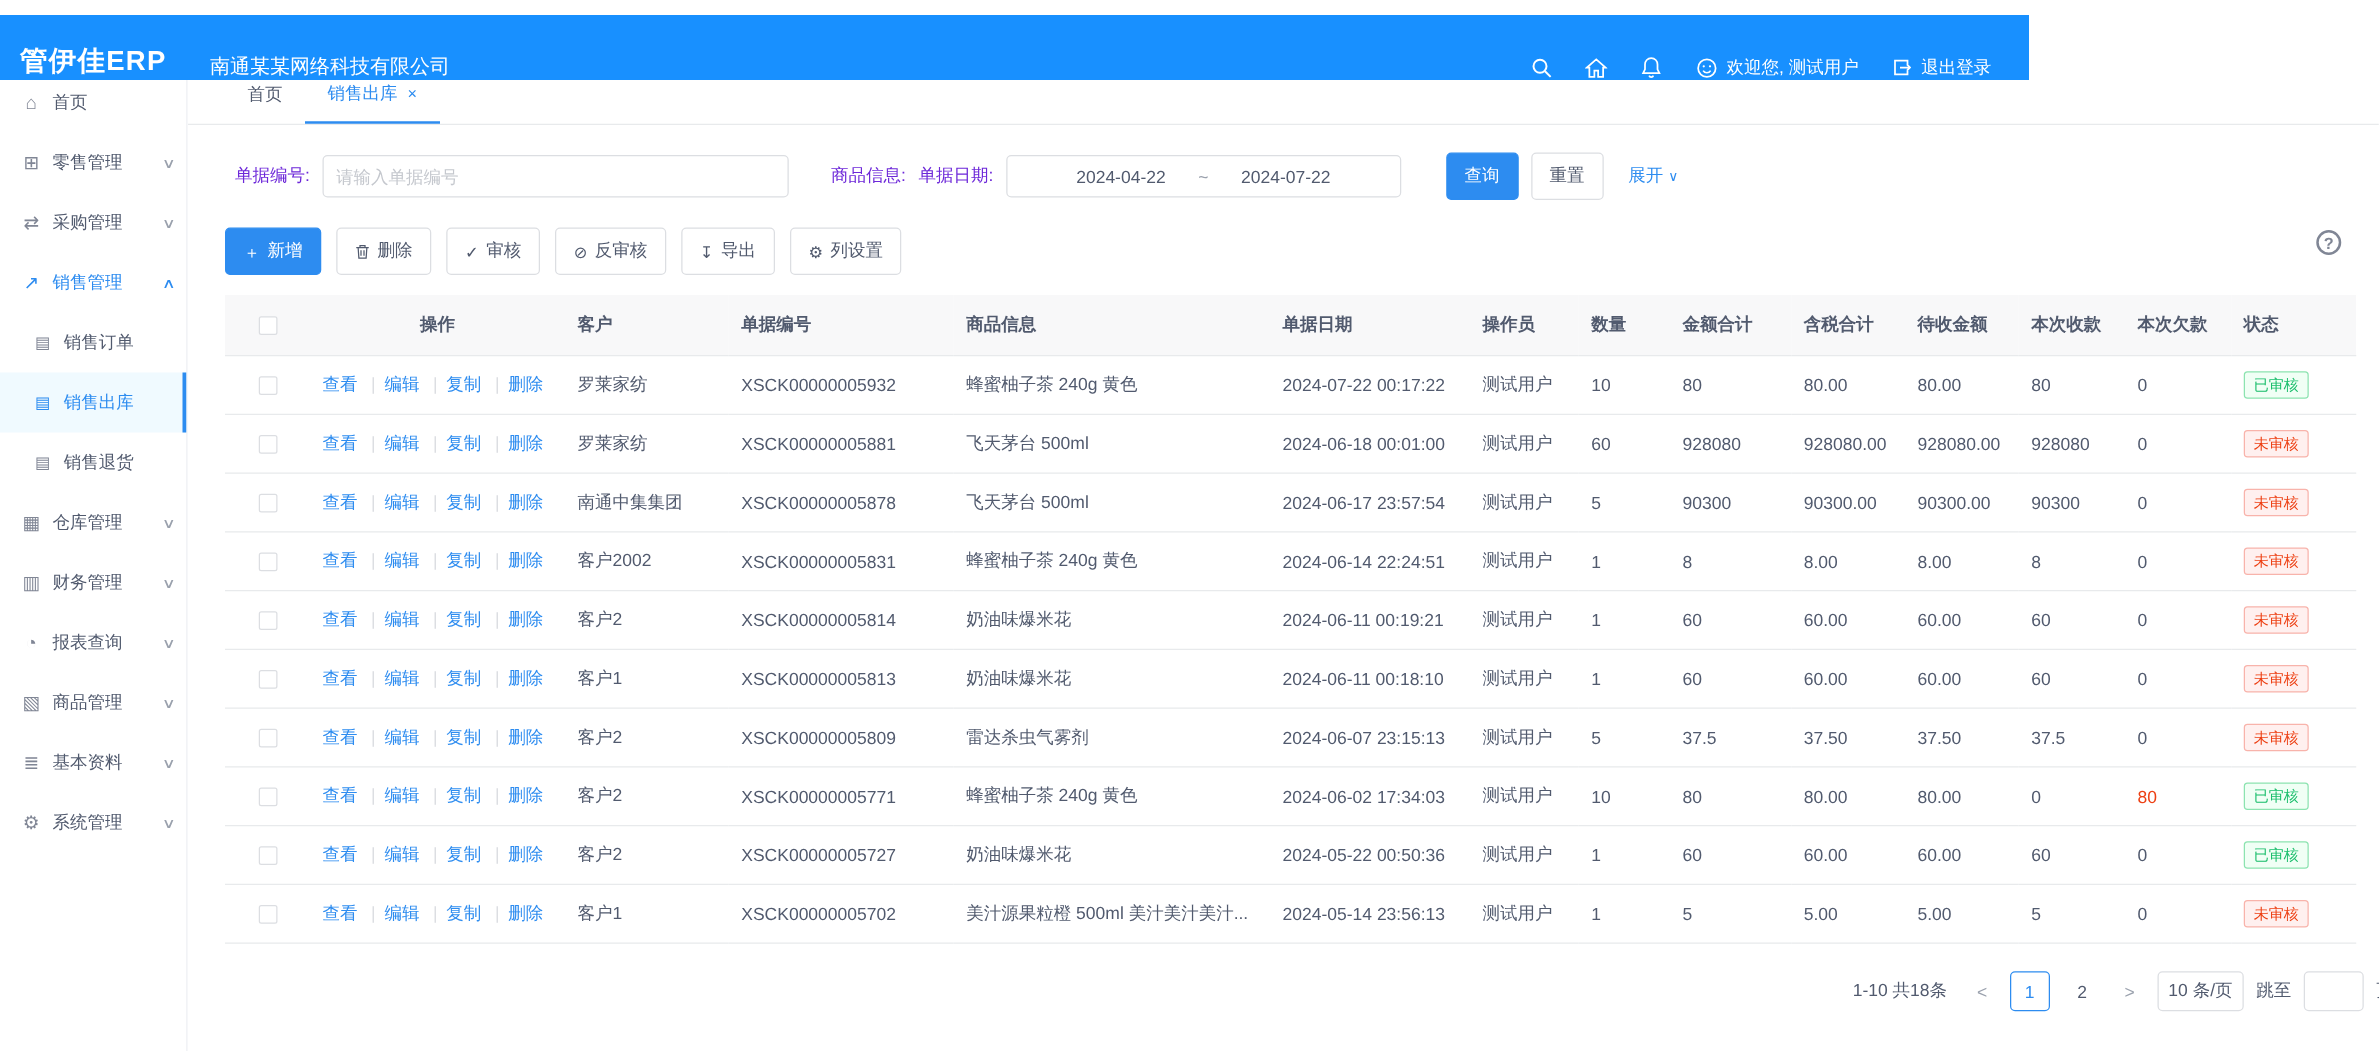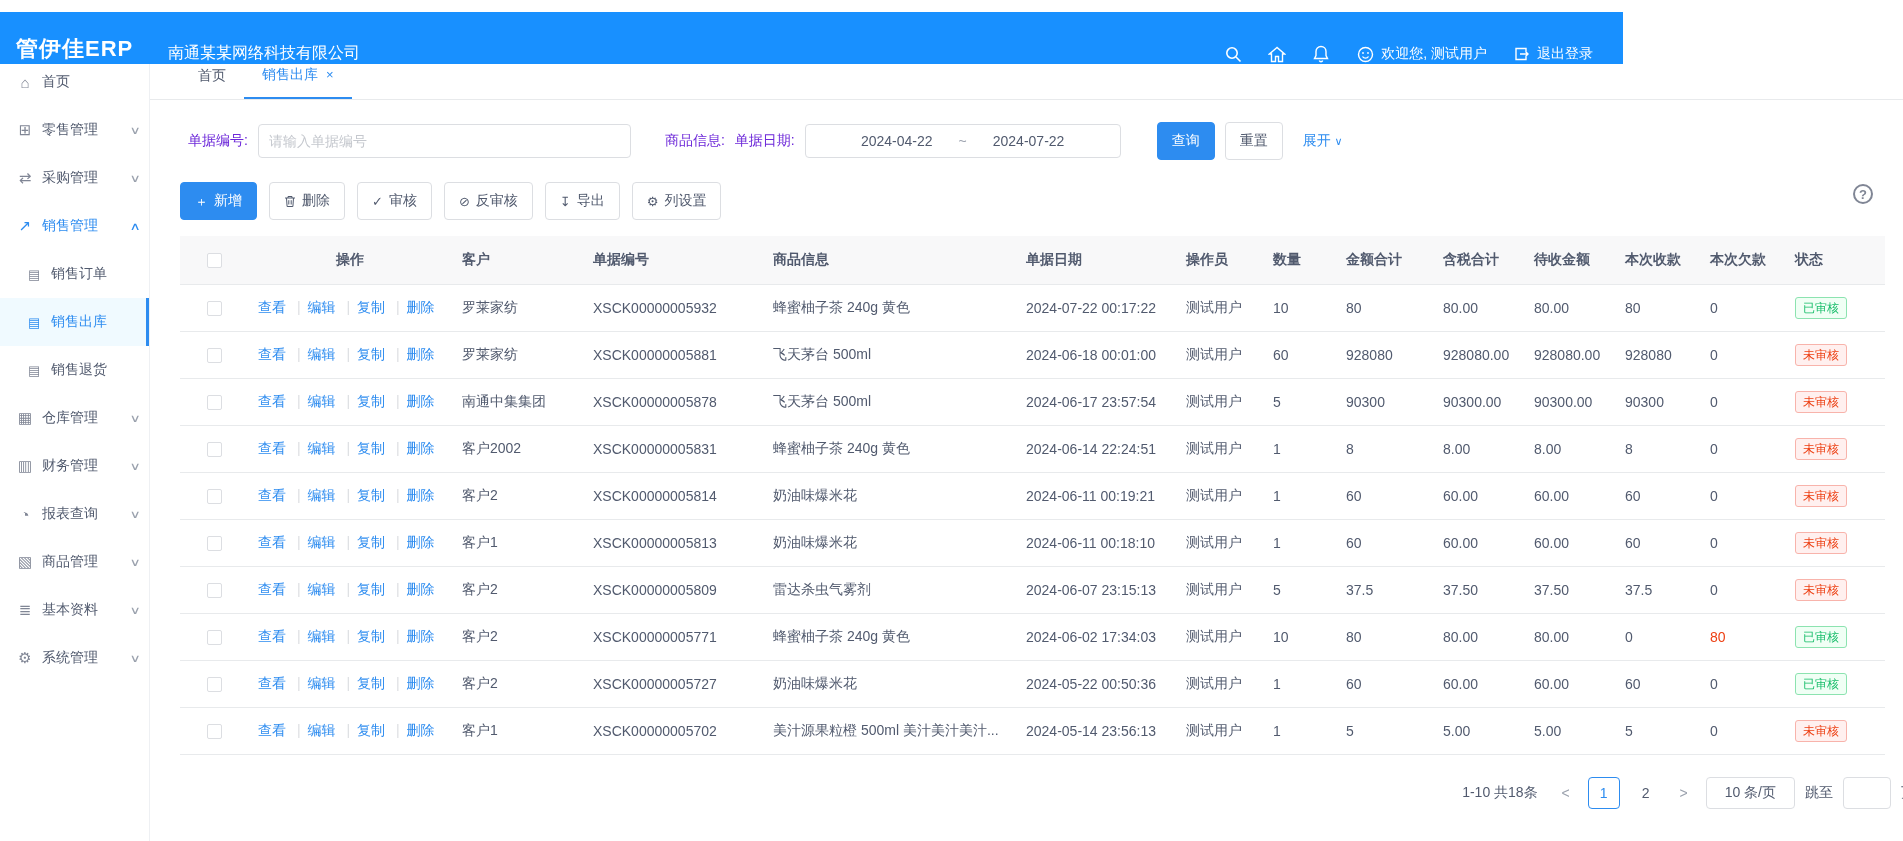--- a/index.html
+++ b/index.html
@@ -66,21 +66,21 @@
   .badge.approved { color:#19be6b; border-color:#8ce3b0; background:#f0fff5; }
   .badge.unapproved { color:#ed4014; border-color:#f8b3ab; background:#fff0ef; }
   .red-text { color:#ed4014; }
 
   
   .pagination { width:1735px; display:flex; justify-content:flex-end; align-items:center; gap:10px; margin-top:22px; color:#515a6e; }
   .pg-total { margin-right:6px; }
   .pg-arrow { width:24px; text-align:center; color:#9aa1ad; cursor:pointer; font-size:14px; }
   .pg-num { min-width:32px; height:32px; display:flex; align-items:center; justify-content:center; border-radius:4px; cursor:pointer; }
   .pg-num.active { border:1px solid #2d8cf0; color:#2d8cf0; }
-  .pg-size { height:32px; border:1px solid #dcdee2; border-radius:4px; padding:0 18px; display:flex; align-items:center; cursor:pointer; gap:6px; }
+  .pg-size { height:32px; border:1px solid #dcdee2; border-radius:4px; padding:0 8px; display:flex; align-items:center; cursor:pointer; gap:6px; }
   .pg-jump-input { width:48px; height:32px; border:1px solid #dcdee2; border-radius:4px; outline:none; padding:0 6px; font-family:inherit; }
 </style>
 </head>
 <body>
 
 <div class="top-header">
   <div class="logo">管伊佳ERP</div>
   <div class="company">南通某某网络科技有限公司</div>
   <div class="header-right">
     <span class="hicon">

